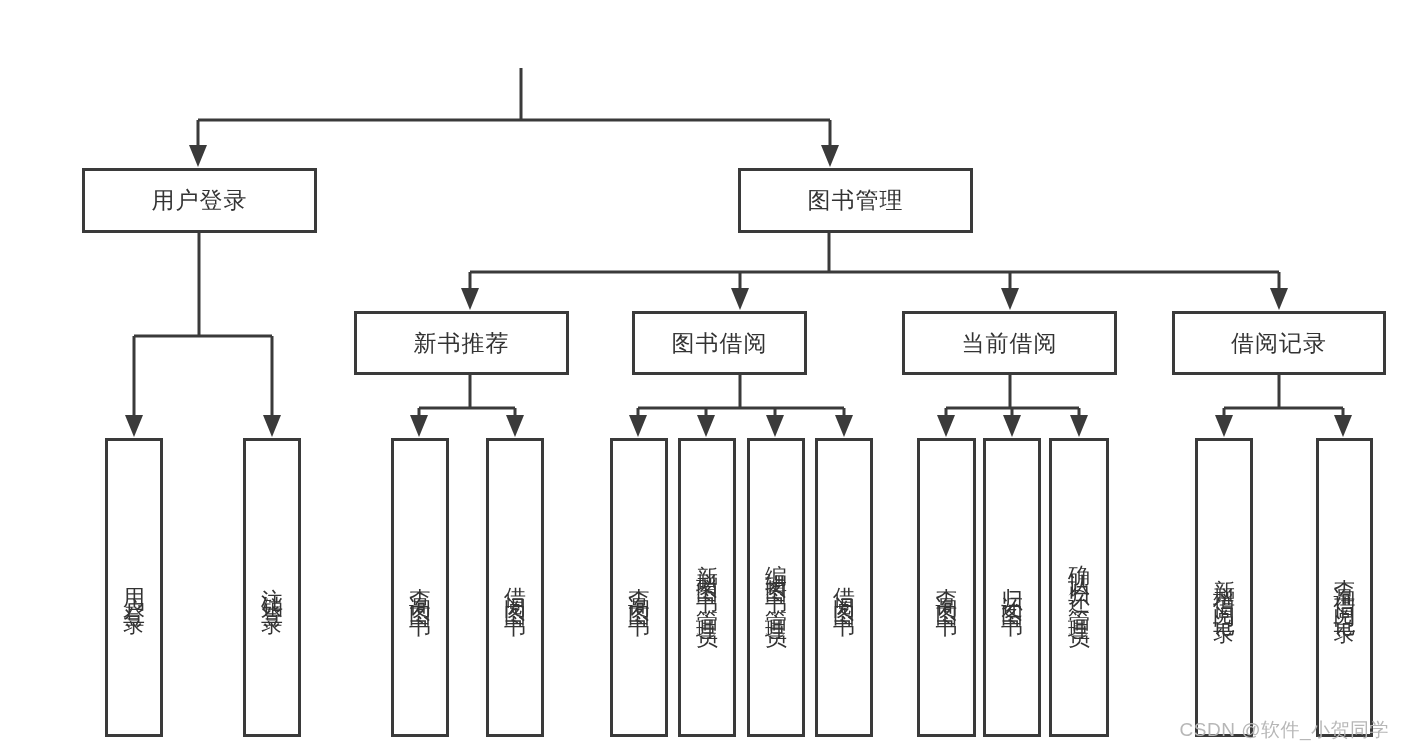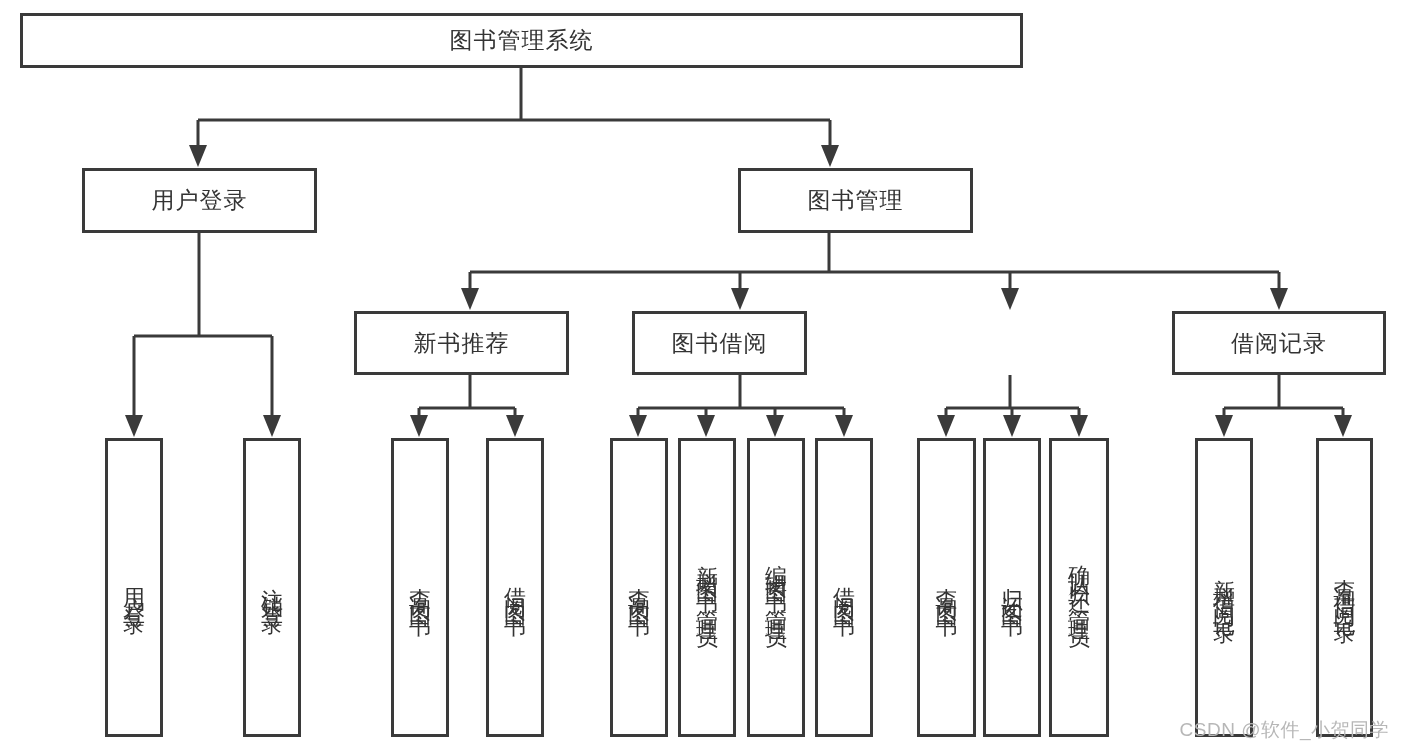--- a/index.html
+++ b/index.html
@@ -112,27 +112,27 @@
       <polygon points="1070,415 1088,415 1079,437"></polygon>
     </g>
 
     <g>
       <path d="M1279 375 V408 M1224 408 H1343 M1224 408 V420 M1343 408 V420"></path>
       <polygon points="1215,415 1233,415 1224,437"></polygon>
       <polygon points="1334,415 1352,415 1343,437"></polygon>
     </g>
   </svg>
 
-  <div class="node" style="left:20px;top:13px;width:1003px;height:55px;">图书管理系统</div>
 
   <div class="node" style="left:82px;top:168px;width:235px;height:65px;">用户登录</div>
   <div class="node" style="left:738px;top:168px;width:235px;height:65px;">图书管理</div>
 
   <div class="node" style="left:354px;top:311px;width:215px;height:64px;">新书推荐</div>
   <div class="node" style="left:632px;top:311px;width:175px;height:64px;">图书借阅</div>
+  <div class="node" style="left:902px;top:311px;width:215px;height:64px;">当前借阅</div>
   <div class="node" style="left:1172px;top:311px;width:214px;height:64px;">借阅记录</div>
 
   <div class="node leaf" style="left:105px;top:438px;width:58px;height:299px;">
     <span class="vtext">用户登录</span>
   </div>
   <div class="node leaf" style="left:243px;top:438px;width:58px;height:299px;">
     <span class="vtext">注销登录</span>
   </div>
 
   <div class="node leaf" style="left:391px;top:438px;width:58px;height:299px;">

